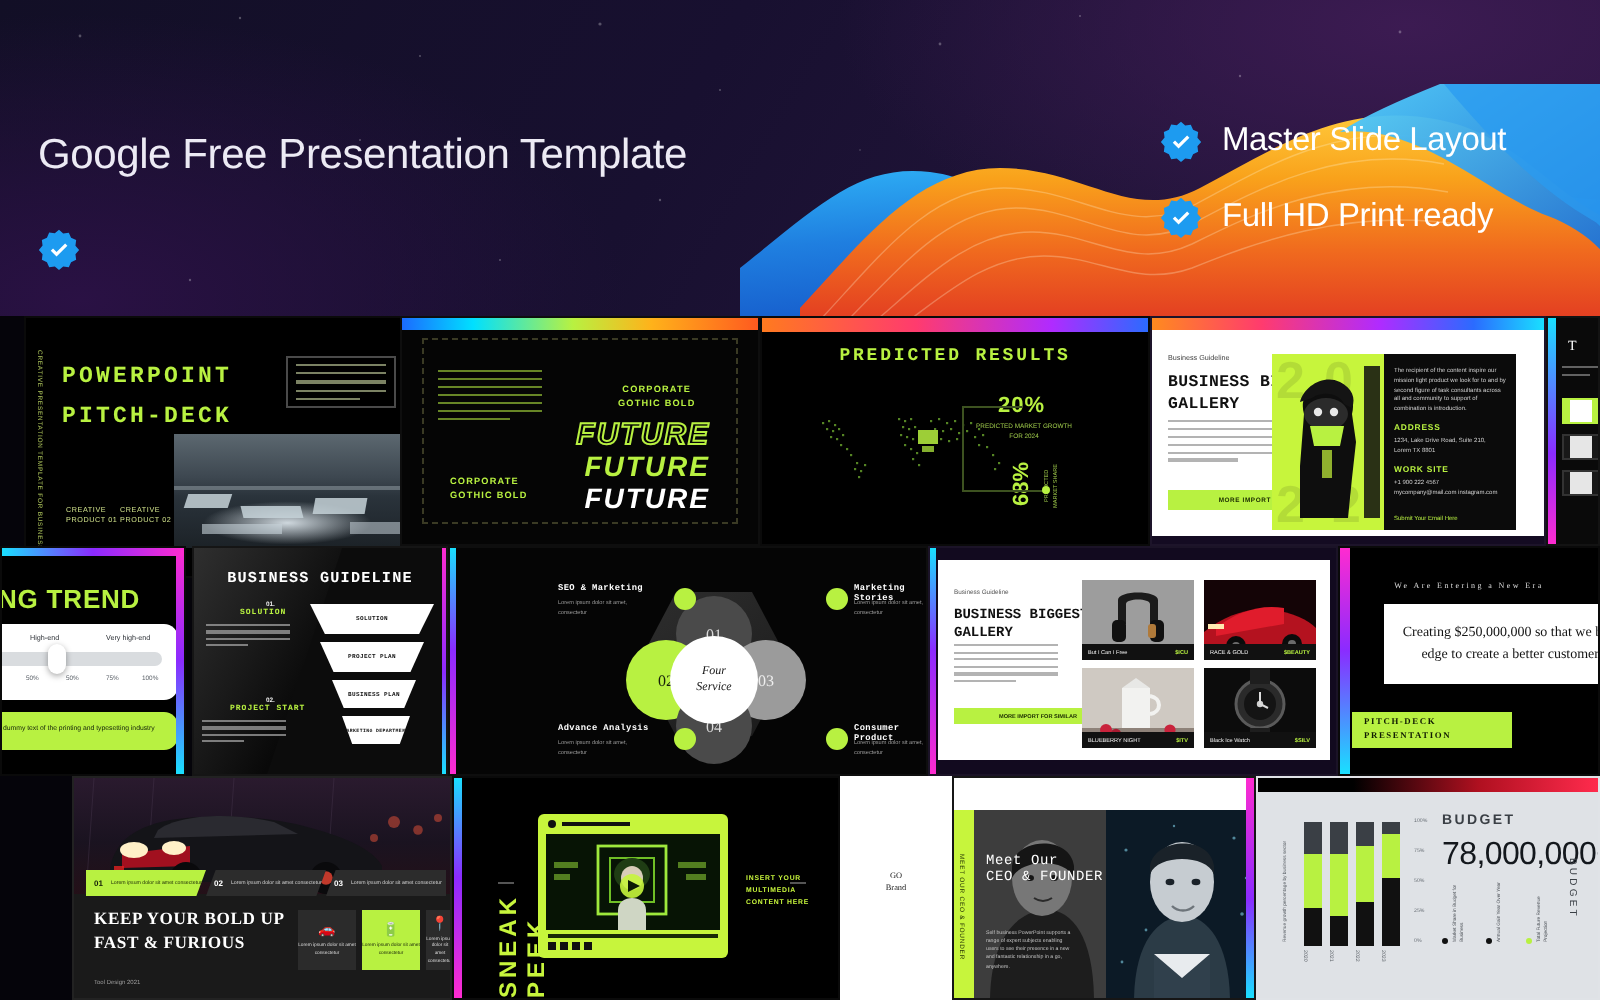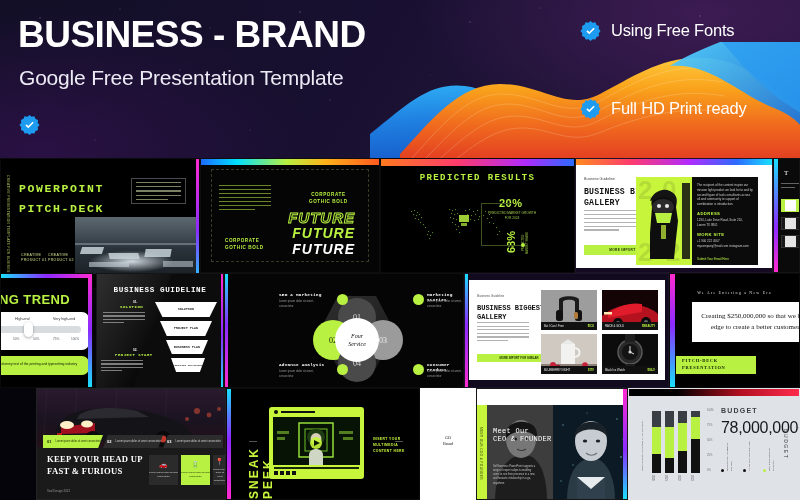--- a/index.html
+++ b/index.html
@@ -277,57 +277,56 @@
     <g opacity="0.28" stroke="#fff6d8" fill="none" stroke-width="0.7">
       <path d="M40,118 C70,86 95,52 132,52 C170,52 194,78 228,60 C262,42 300,18 350,28"></path>
       <path d="M52,120 C80,92 104,62 138,62 C172,62 194,86 226,70 C260,52 300,30 352,40"></path>
       <path d="M66,120 C92,98 114,74 146,74 C176,74 196,94 226,80 C258,64 300,44 354,54"></path>
       <path d="M82,120 C104,104 124,86 152,86 C180,86 198,102 226,92 C256,80 302,62 358,70"></path>
     </g>
     <path d="M300,24 C340,20 372,54 404,66 C420,72 432,82 440,96 L440,0 L350,0 C330,8 312,16 300,24 Z" fill="url(#gBlue2)" opacity="0.95"></path>
     <path d="M352,0 C374,26 398,52 426,68 C434,72 438,84 440,96 L440,0 Z" fill="#2a9bf0" opacity="0.75"></path>
   </svg>
 
-  <div class="hero-title">BUSINESS - BRAND</div>
   <div class="hero-sub">Google Free Presentation Template</div>
 
   <div class="feat-row" id="feat-left">
     <span class="badge">
       <svg viewBox="0 0 24 24" width="21" height="21">
           <path fill="#1d9bf0" d="M12 1l2.4 2.1 3.2-.4 1.3 2.9 2.9 1.3-.4 3.2L23.5 12.5 21.4 15l.4 3.2-2.9 1.3-1.3 2.9-3.2-.4L12 24l-2.4-2-3.2.4-1.3-2.9-2.9-1.3.4-3.2L.5 12.5 2.6 10l-.4-3.2 2.9-1.3 1.3-2.9 3.2.4z"></path>
           <path fill="#fff" d="M10.6 16.3l-3.3-3.3 1.3-1.3 2 2 4.9-4.9 1.3 1.3z"></path>
         </svg>
     </span>
   </div>
 
-  <div class="feat-row" id="feat-a">
+
+  <div class="feat-row" id="feat-b">
     <span class="badge">
       <svg viewBox="0 0 24 24" width="21" height="21">
           <path fill="#1d9bf0" d="M12 1l2.4 2.1 3.2-.4 1.3 2.9 2.9 1.3-.4 3.2L23.5 12.5 21.4 15l.4 3.2-2.9 1.3-1.3 2.9-3.2-.4L12 24l-2.4-2-3.2.4-1.3-2.9-2.9-1.3.4-3.2L.5 12.5 2.6 10l-.4-3.2 2.9-1.3 1.3-2.9 3.2.4z"></path>
           <path fill="#fff" d="M10.6 16.3l-3.3-3.3 1.3-1.3 2 2 4.9-4.9 1.3 1.3z"></path>
         </svg>
     </span>
-    <span class="ftxt">Using Free Fonts</span>
-  </div>
-
+    <span class="ftxt">Master Slide Layout</span>
+  </div>
 
   <div class="feat-row" id="feat-c">
     <span class="badge">
       <svg viewBox="0 0 24 24" width="21" height="21">
           <path fill="#1d9bf0" d="M12 1l2.4 2.1 3.2-.4 1.3 2.9 2.9 1.3-.4 3.2L23.5 12.5 21.4 15l.4 3.2-2.9 1.3-1.3 2.9-3.2-.4L12 24l-2.4-2-3.2.4-1.3-2.9-2.9-1.3.4-3.2L.5 12.5 2.6 10l-.4-3.2 2.9-1.3 1.3-2.9 3.2.4z"></path>
           <path fill="#fff" d="M10.6 16.3l-3.3-3.3 1.3-1.3 2 2 4.9-4.9 1.3 1.3z"></path>
         </svg>
     </span>
     <span class="ftxt">Full HD Print ready</span>
   </div>
 </div>
 
 <div id="grid">
 
-  <div class="slide" style="left:0px;top:0px;width:200px;height:131px;">
+  <div class="slide" style="left:12px;top:0px;width:200px;height:131px;">
     <div id="s1-side">CREATIVE PRESENTATION TEMPLATE FOR BUSINESS</div>
     <div id="s1-title" class="t-green serif">
       <div>POWERPOINT</div>
       <div>PITCH-DECK</div>
     </div>
     <div id="s1-box">
       <span></span>
         <span></span>
         <span></span>
         <span></span>
@@ -740,21 +739,21 @@
     </div>
     <div class="s12-bar" style="left:66px;top:46px;width:60px;background:#2c2c2c;clip-path:polygon(8% 0,100% 0,92% 100%,0 100%);">
       <b>02</b>
       <em>Lorem ipsum dolor sit amet consectetur</em>
     </div>
     <div class="s12-bar" style="left:126px;top:46px;width:60px;background:#2c2c2c;clip-path:polygon(8% 0,100% 0,100% 100%,0 100%);">
       <b>03</b>
       <em>Lorem ipsum dolor sit amet consectetur</em>
     </div>
     <div id="s12-h">
-      <div>KEEP YOUR HEAD UP</div>
+      <div>KEEP YOUR BOLD UP</div>
       <div>FAST &amp; FURIOUS</div>
     </div>
     <div class="s12-tile" style="left:112px;top:66px;background:#2b2b2b;color:#ddd;">
       <i>🚗</i>
       <u>Lorem ipsum dolor sit amet consectetur</u>
     </div>
     <div class="s12-tile" style="left:144px;top:66px;background:#b8f141;color:#16200a;">
       <i>🔋</i>
       <u>Lorem ipsum dolor sit amet consectetur</u>
     </div>

